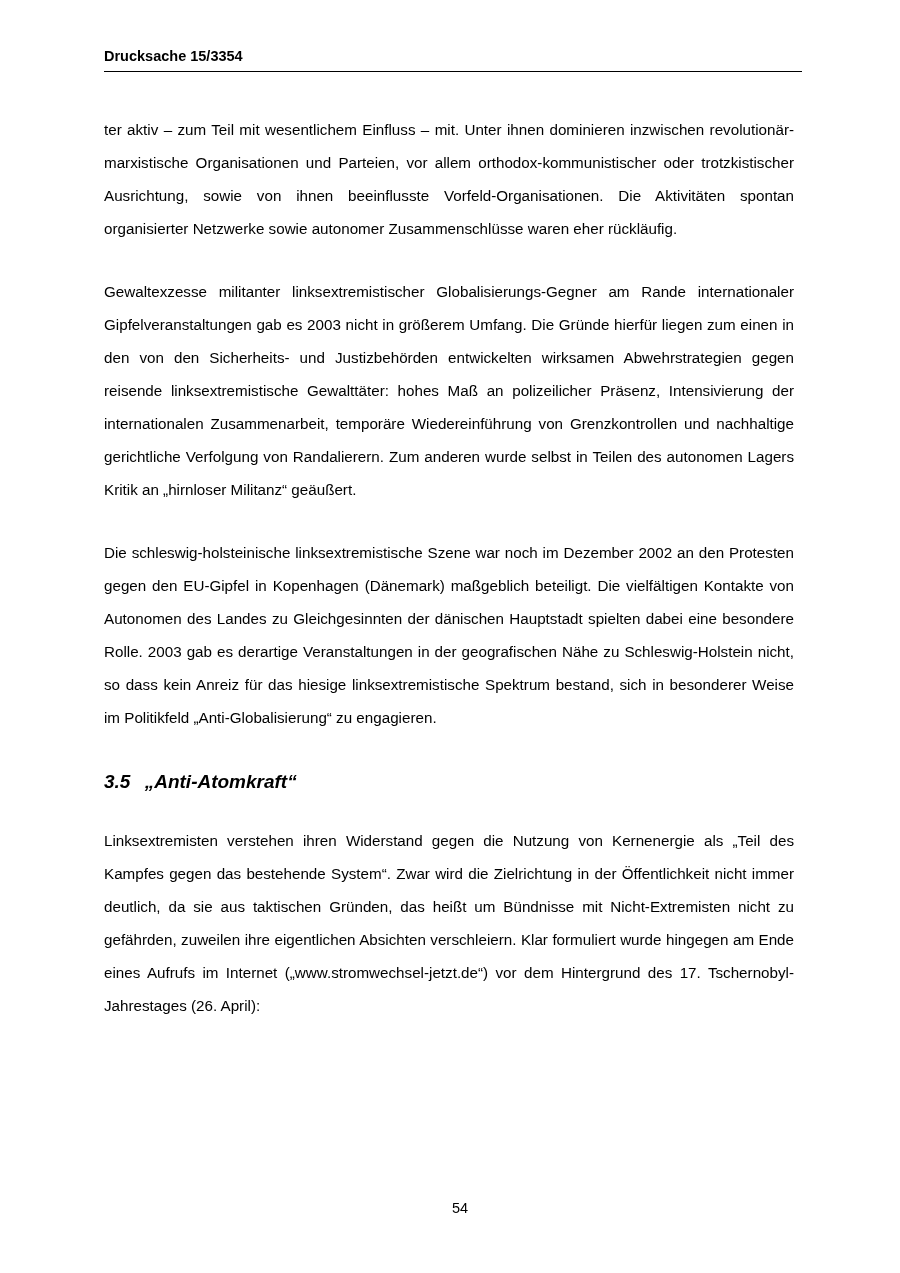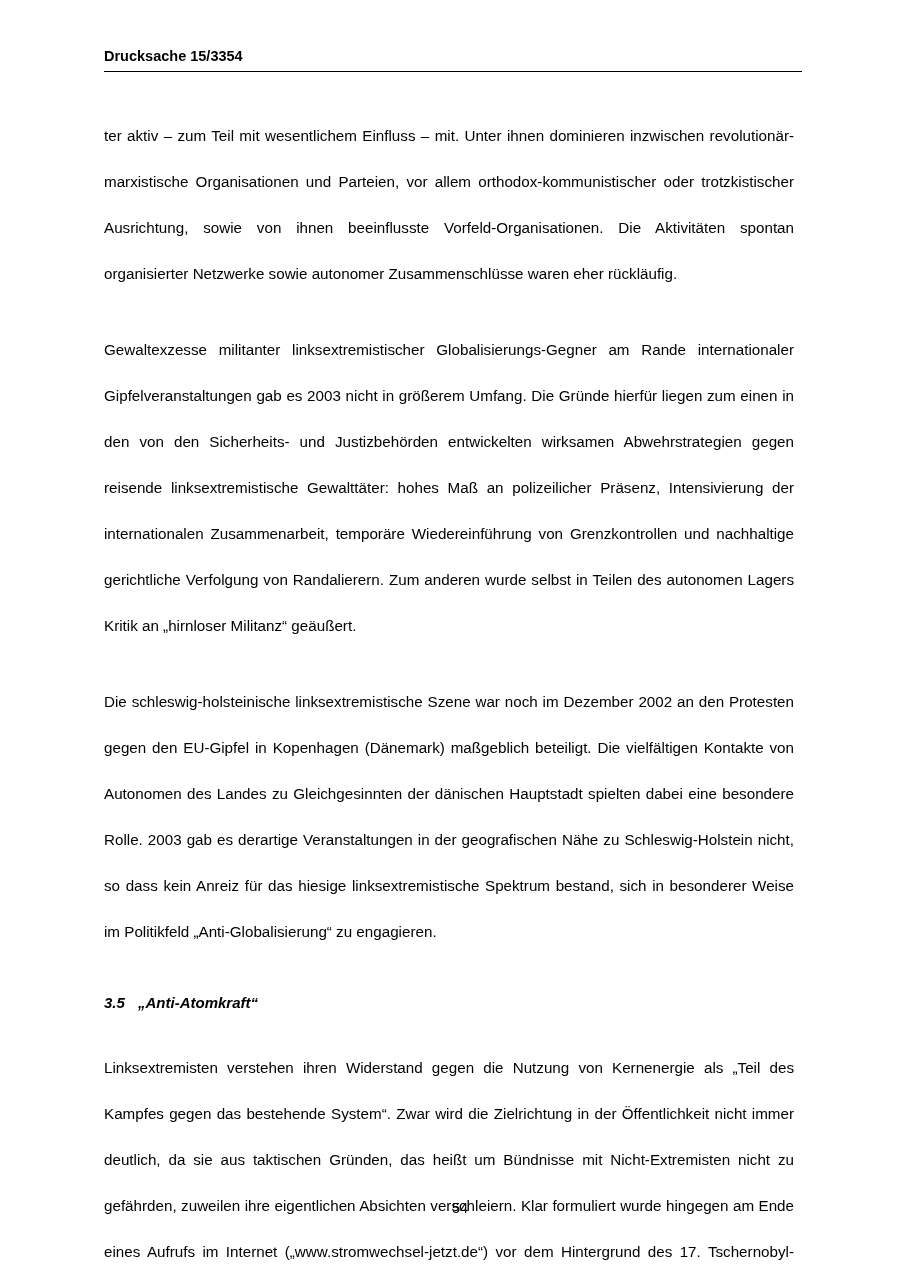--- a/index.html
+++ b/index.html
@@ -46,31 +46,31 @@
   }
   .content {
     position: absolute;
     left: 104px;
     top: 113px;
     width: 690px;
   }
   p.body-text {
     margin: 0 0 30px 0;
     font-size: 15.2px;
-    line-height: 46px;
+    line-height: 33px;
     text-align: justify;
     text-justify: inter-word;
     hyphens: manual;
   }
   p.body-text:last-child {
     margin-bottom: 0;
   }
   h3.section-heading {
     margin: 36px 0 30px 0;
-    font-size: 15px;
+    font-size: 19px;
     font-weight: bold;
     font-style: italic;
     line-height: 24px;
   }
   h3.section-heading .num {
     margin-right: 9px;
   }
   .page-number {
     position: absolute;
     left: 10px;

